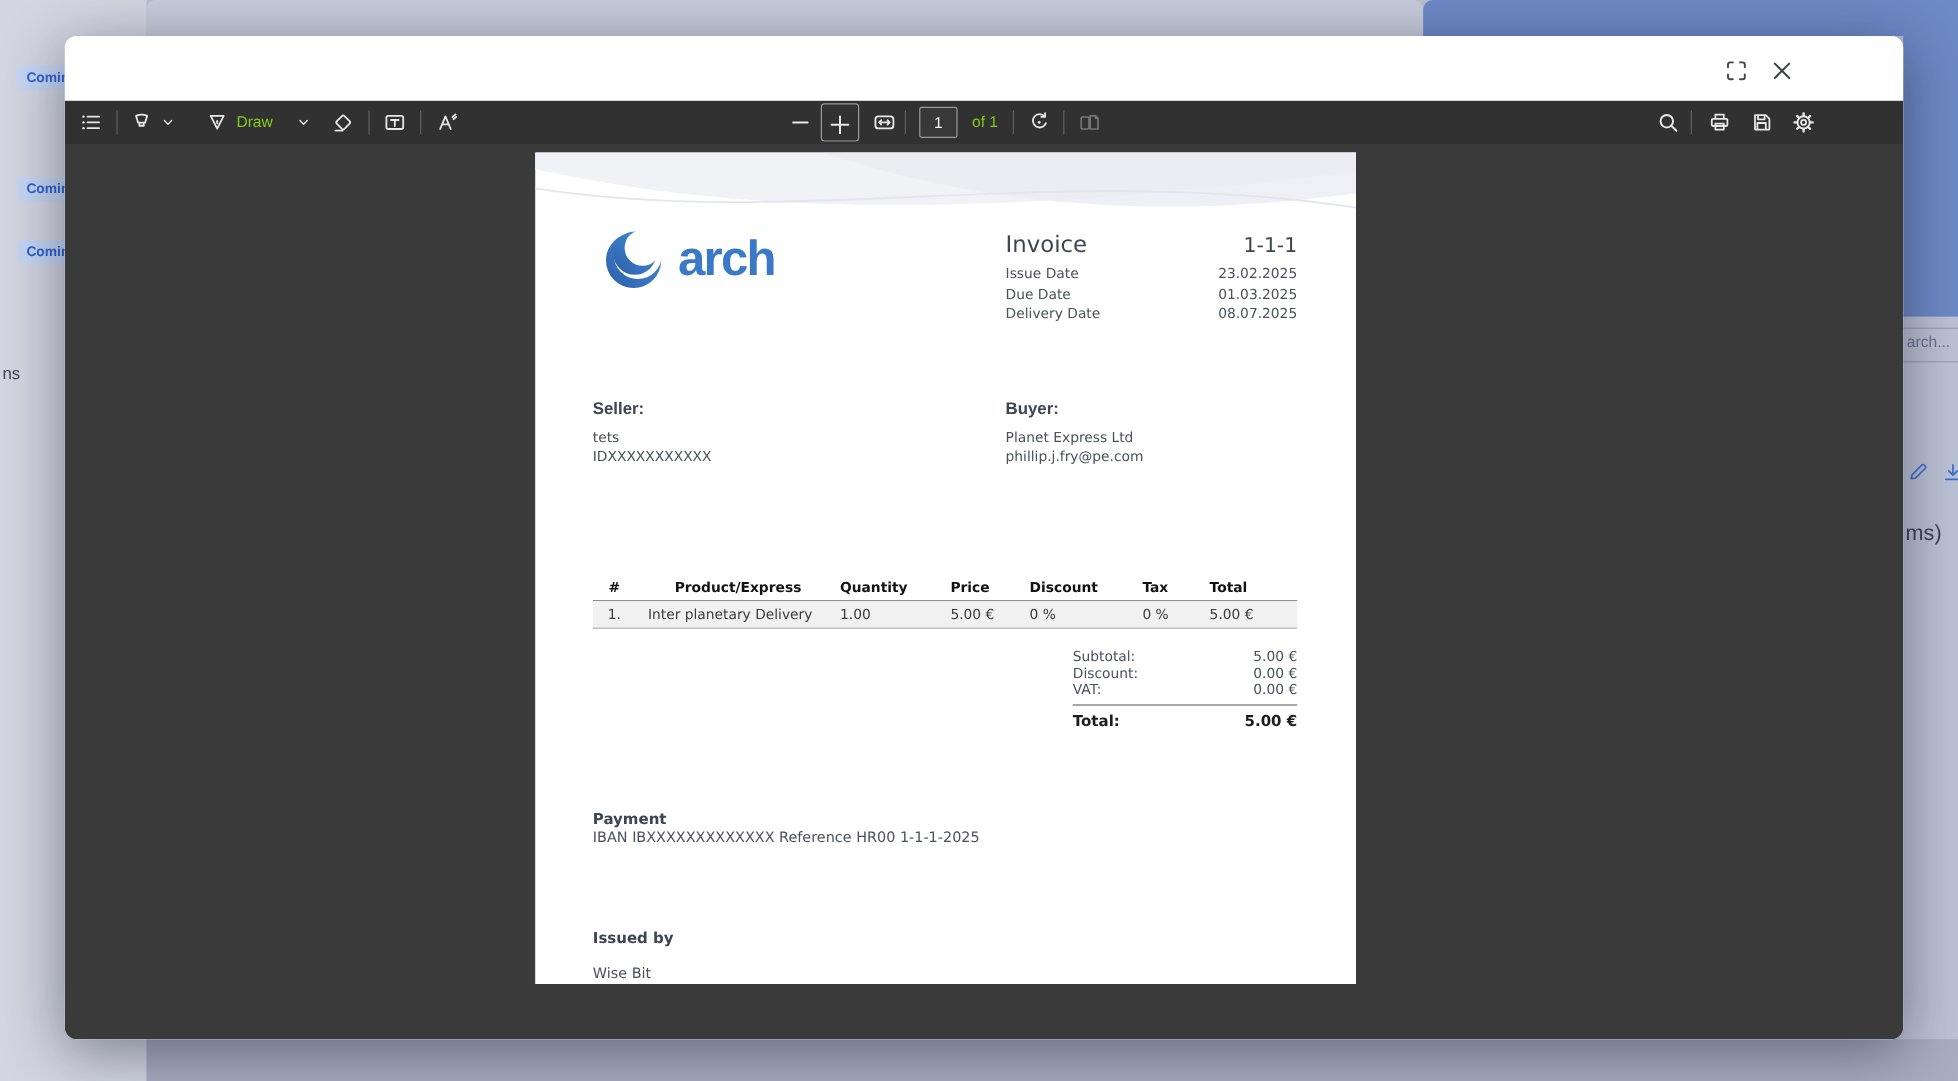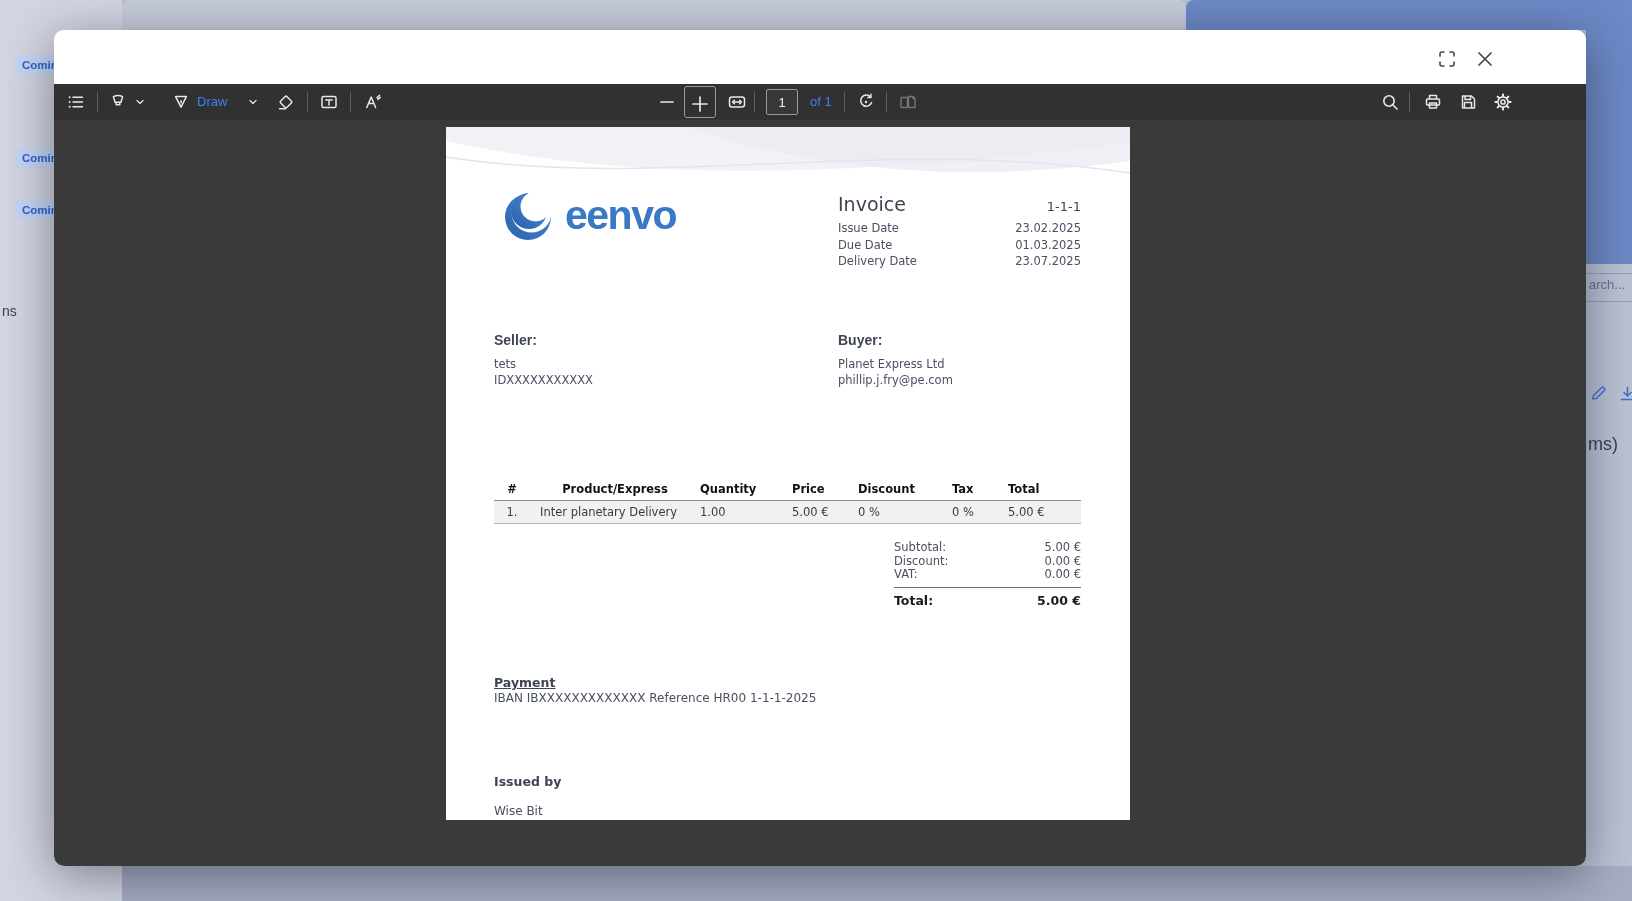--- a/index.html
+++ b/index.html
@@ -21,35 +21,35 @@
   .modal{position:absolute;left:54px;top:30px;width:1532px;height:836px;background:#fff;border-radius:10px;overflow:hidden;box-shadow:0 10px 50px rgba(10,15,30,.45);}
   .modal-header{position:relative;height:54px;background:#fff;}
   .hdr-btn{position:absolute;width:22px;height:22px;cursor:pointer;background:none;border:none;padding:0;}
   .hdr-fs{left:1383px;top:18px;}
   .hdr-close{left:1421px;top:18px;}
   
   .pdf-toolbar{position:relative;height:36px;background:#313131;}
   .tb{position:absolute;top:8px;width:20px;height:20px;}
   .tb-chev{position:absolute;top:12px;width:12px;height:12px;}
   .tb-div{position:absolute;top:8px;width:1px;height:20px;background:#5f5f5f;}
-  .tb-label{position:absolute;top:0;height:36px;line-height:36px;color:#3b82f6;font-size:13px;font-weight:500;}
+  .tb-label{position:absolute;top:0;height:36px;line-height:36px;color:#84cc16;font-size:13px;font-weight:500;}
   .plus-box{position:absolute;left:630px;top:2px;width:32px;height:32px;border:1px solid #9a9a9a;border-radius:3px;box-sizing:border-box;background:transparent;padding:0;}
   .plus-box svg{display:block;margin:4px auto 0;}
   .page-input{position:absolute;left:712px;top:5px;width:32px;height:26px;border:1px solid #9a9a9a;border-radius:2px;background:#383838;color:#f5f5f5;font-size:13px;text-align:center;box-sizing:border-box;font-family:"Liberation Sans",sans-serif;}
   
   .pdf-viewer{position:relative;height:746px;background:#3a3a3a;overflow:hidden;}
   .page{position:absolute;left:392px;top:7px;width:684px;height:693px;background:#fff;font-family:"DejaVu Sans",sans-serif;}
   .wave{position:absolute;left:0;top:0;width:684px;height:80px;}
   
   .logo{position:absolute;left:56px;top:58px;display:flex;align-items:center;gap:9px;}
   .logo-text{font-family:"Liberation Sans",sans-serif;font-size:41px;font-weight:bold;color:#3a79c6;letter-spacing:-1.5px;margin-top:2px;}
   .inv-head{position:absolute;left:392px;top:66px;width:243px;}
   .inv-title-row{display:flex;justify-content:space-between;align-items:baseline;margin-bottom:5px;}
   .inv-title{font-size:19px;color:#3e4552;}
-  .inv-number{font-size:13px;color:#3e4552;}
+  .inv-number{font-size:17px;color:#3e4552;}
   .meta-row{display:flex;justify-content:space-between;font-size:11.5px;color:#4a5060;line-height:16.5px;}
   .party{position:absolute;width:260px;}
   .party-h{font-family:"Liberation Sans",sans-serif;font-size:14px;font-weight:bold;color:#3e4552;margin-bottom:9px;}
   .party-l{font-size:11.5px;color:#4a5060;line-height:15.5px;}
   .seller{left:48px;top:205px;}
   .buyer{left:392px;top:205px;}
   .tbl{position:absolute;left:48px;top:350px;width:587px;font-size:11.5px;}
   .tr{display:flex;align-items:center;}
   .tr-h{height:23px;font-weight:bold;color:#121212;border-bottom:1px solid #8f8f8f;}
   .tr-d{height:22px;background:#f1f1f1;color:#3b3b3b;border-bottom:1px solid #b3b3b3;}
@@ -268,39 +268,39 @@
               <linearGradient id="lg1" x1="0" y1="1" x2="1" y2="0">
                 <stop offset="0" stop-color="#2b5fa8"></stop>
                   <stop offset="1" stop-color="#4a90dd"></stop>
               </linearGradient>
             </defs>
             <circle cx="26" cy="32" r="23" fill="url(#lg1)"></circle>
             <circle cx="29.5" cy="27.5" r="20" fill="#ffffff"></circle>
             <circle cx="27" cy="26" r="18" fill="url(#lg1)"></circle>
             <circle cx="33.5" cy="21.5" r="15" fill="#ffffff"></circle>
           </svg>
-          <div class="logo-text">eenvo</div>
+          <div class="logo-text">arch</div>
         </div>
 
         <div class="inv-head">
           <div class="inv-title-row">
             <span class="inv-title">Invoice</span>
             <span class="inv-number">1-1-1</span>
           </div>
           <div class="meta-row">
             <span>Issue Date</span>
             <span>23.02.2025</span>
           </div>
           <div class="meta-row">
             <span>Due Date</span>
             <span>01.03.2025</span>
           </div>
           <div class="meta-row">
             <span>Delivery Date</span>
-            <span>23.07.2025</span>
+            <span>08.07.2025</span>
           </div>
         </div>
 
         <div class="party seller">
           <div class="party-h">Seller:</div>
           <div class="party-l">tets</div>
           <div class="party-l">IDXXXXXXXXXXX</div>
         </div>
         <div class="party buyer">
           <div class="party-h">Buyer:</div>
@@ -341,21 +341,21 @@
           <div class="tot-row">
             <span>VAT:</span>
             <span>0.00 €</span>
           </div>
           <div class="tot-grand">
             <span>Total:</span>
             <span>5.00 €</span>
           </div>
         </div>
 
-        <div class="blk-h" style="top:548px;text-decoration:underline;">Payment</div>
+        <div class="blk-h" style="top:548px;">Payment</div>
         <div class="blk-l" style="top:564px;text-align:right;">IBAN IBXXXXXXXXXXXXX Reference HR00 1-1-1-2025</div>
 
         <div class="blk-h" style="top:647px;">Issued by</div>
         <div class="blk-l" style="top:677px;">Wise Bit</div>
 
       </div>
     </div>
   </div>
 </div>
 

